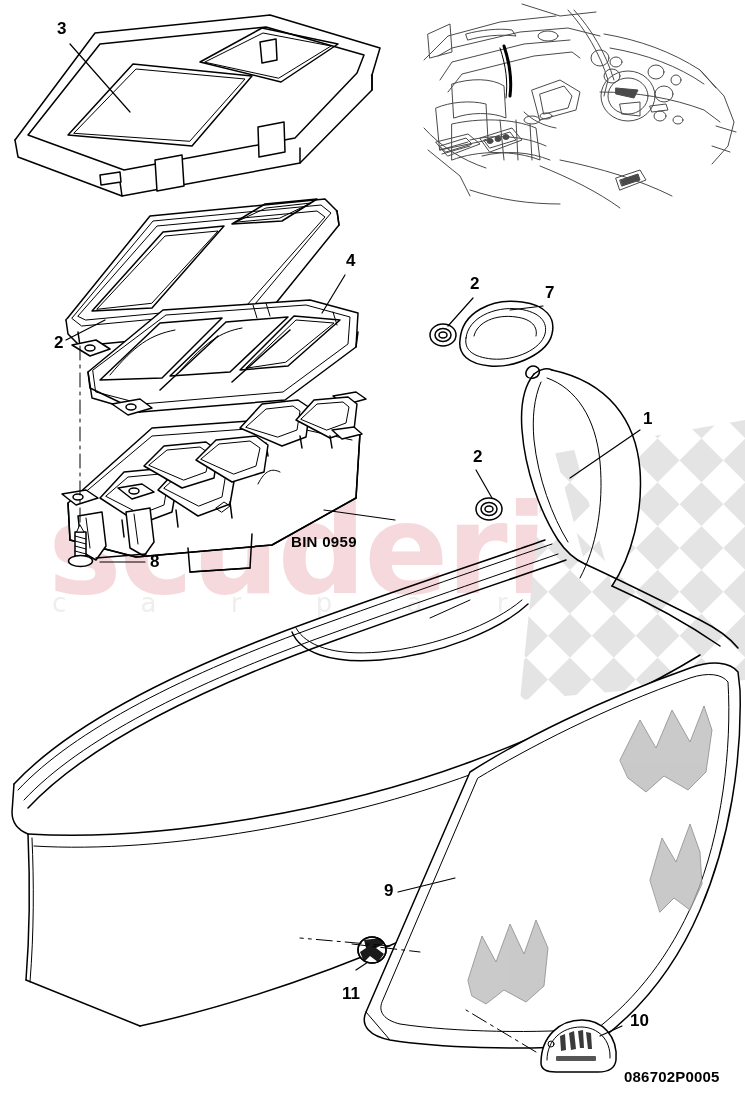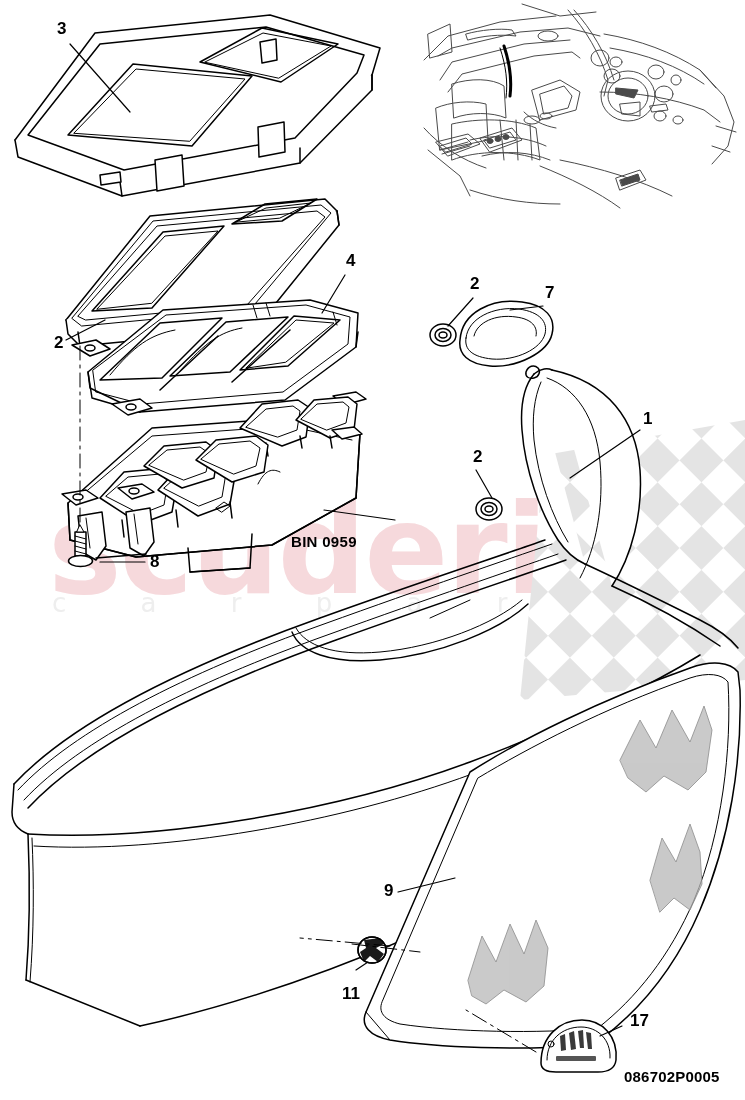--- a/index.html
+++ b/index.html
@@ -383,17 +383,17 @@
   <div class="lbl callout-num" style="left:473px; top:448px;">2</div>
 
   <div class="lbl callout-num" style="left:150px; top:553px;">8</div>
 
   <div class="lbl bin" style="left:291px; top:510px;">BIN 0959</div>
 
   <div class="lbl callout-num" style="left:384px; top:882px;">9</div>
 
   <div class="lbl callout-num" style="left:342px; top:985px;text-align:center;">11</div>
 
-  <div class="lbl callout-num" style="left:630px; top:1012px;">17</div>
+  <div class="lbl callout-num" style="left:630px; top:1012px;">10</div>
 
   <div class="lbl dwg" style="left:624px; top:1069px;">086702P0005</div>
 
 </div>
 
 </body></html>

